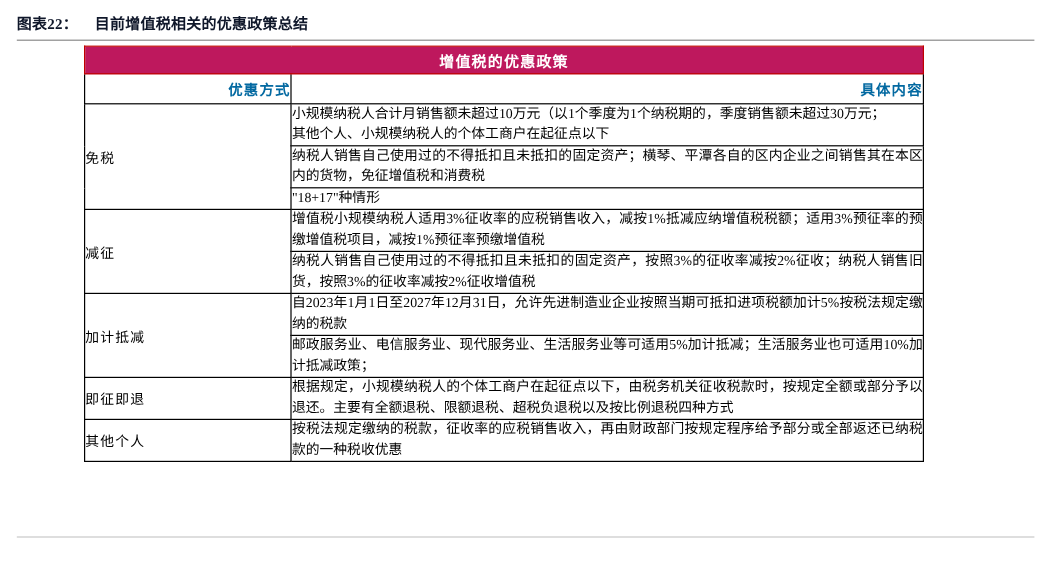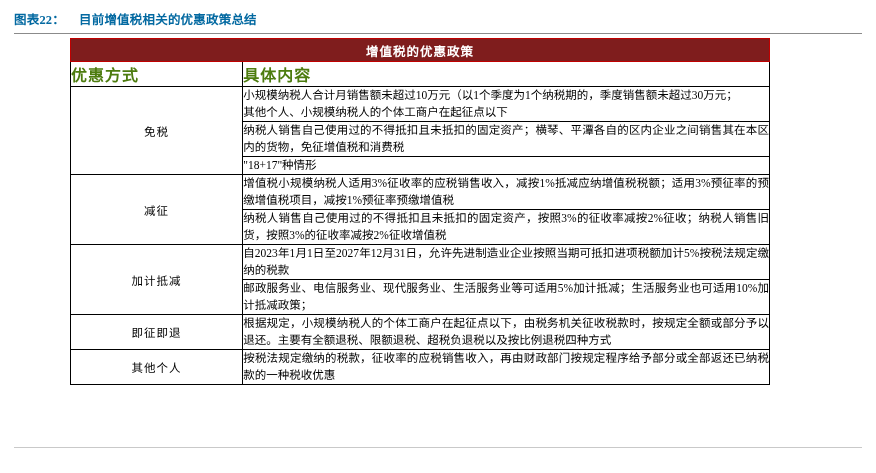--- a/index.html
+++ b/index.html
@@ -26,21 +26,21 @@
     position: absolute;
     left: 14px;
     top: 9px;
     width: 848px;
   }
   .caption-line {
     display: flex;
     align-items: baseline;
     font-weight: bold;
     font-size: 12.5px;
-    color: #0369a1;
+    color: #0f172a;
     letter-spacing: 0.2px;
     white-space: nowrap;
   }
   .caption-number {
     margin-right: 14px;
   }
   .caption-rule {
     margin-top: 5px;
     border-bottom: 1px solid #8b8b8b;
     width: 100%;
@@ -59,42 +59,42 @@
     table-layout: fixed;
     border: 1px solid #000000;
   }
   table.policy td, table.policy th {
     border: 1px solid #000000;
     padding: 0;
     vertical-align: middle;
   }
 
   .banner-cell {
-    background: #7f1d1d;
+    background: #be185d;
     color: #ffffff;
     text-align: center;
     font-weight: bold;
     font-size: 12.5px;
     letter-spacing: 1px;
     height: 22px;
     border: 1px solid #C00000 !important;
   }
 
   .col-head {
-    text-align: left;
+    text-align: right;
     font-weight: bold;
-    font-size: 16px;
+    font-size: 12px;
     height: 24px;
     letter-spacing: 1px;
     background: #ffffff;
-    color: #4d7c0f;
+    color: #0369a1;
   }
 
   .cat-cell {
-    text-align: center;
+    text-align: left;
     font-size: 11.5px;
     letter-spacing: 1px;
     color: #000000;
     vertical-align: middle;
   }
 
   .content-cell {
     font-size: 11.5px;
     line-height: 17px;
     color: #000000;

